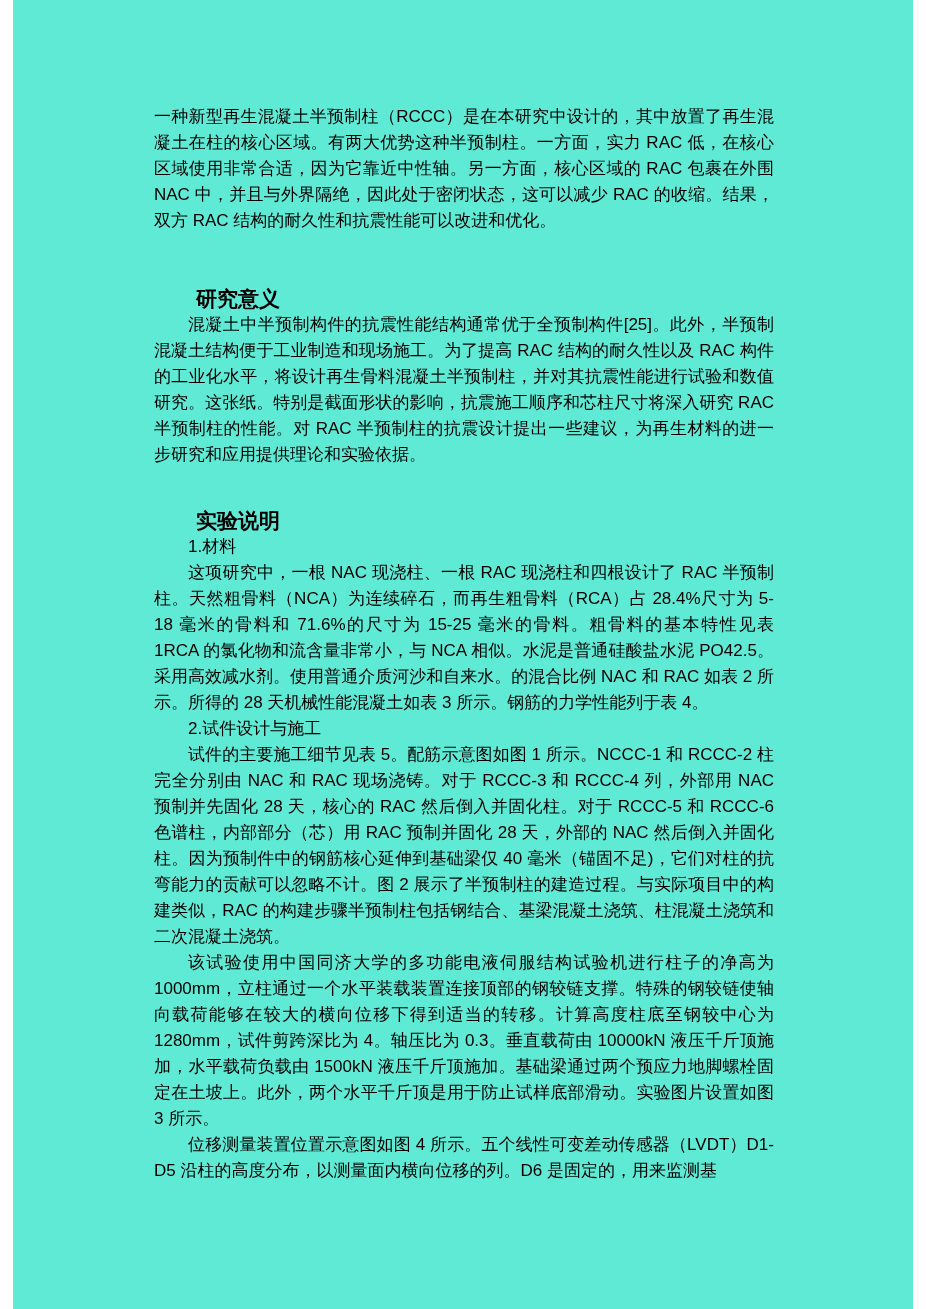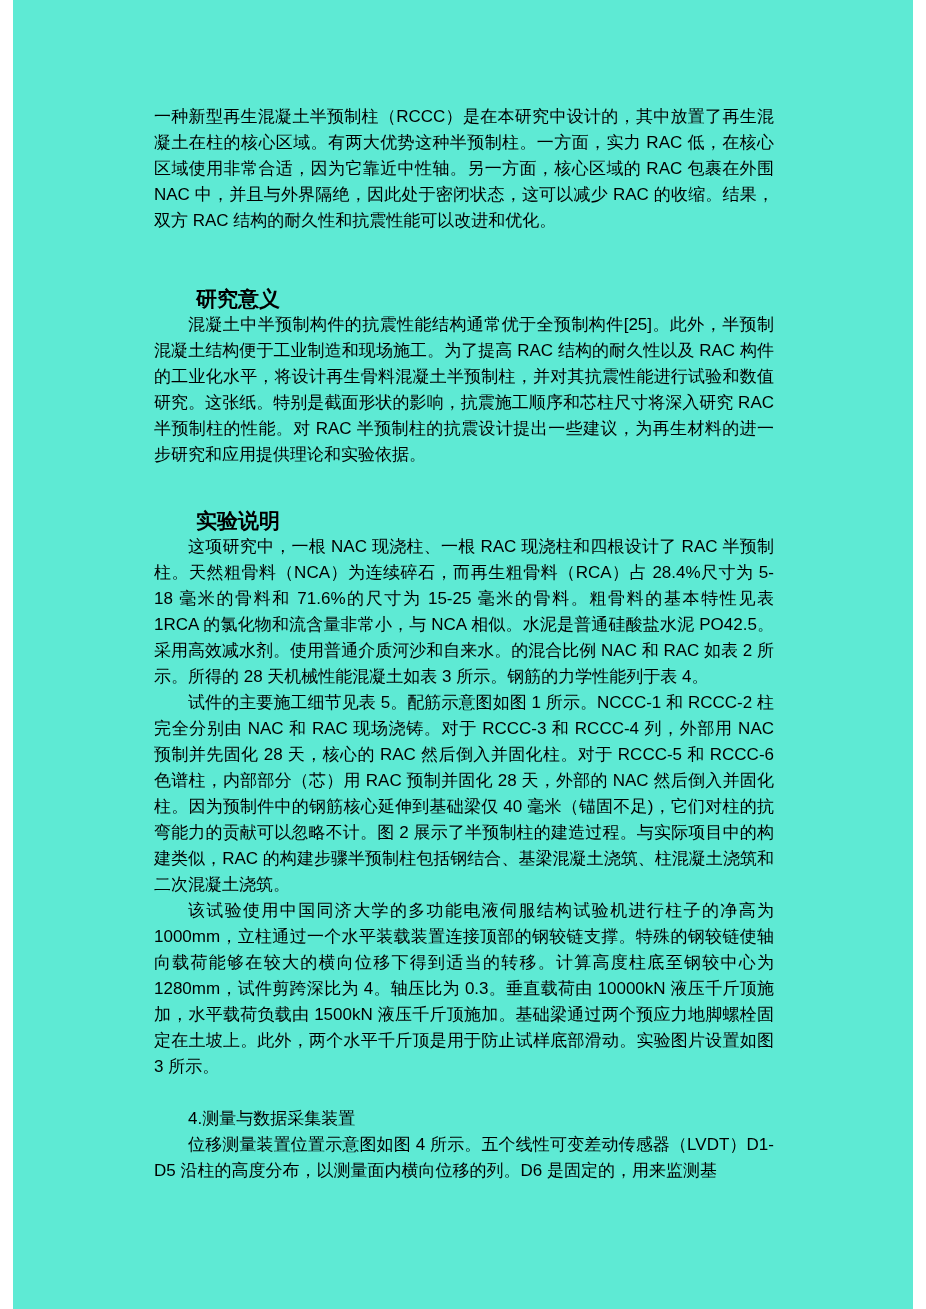--- a/index.html
+++ b/index.html
@@ -56,22 +56,23 @@
 <div class="page">
 
   <p class="para first">一种新型再生混凝土半预制柱（RCCC）是在本研究中设计的，其中放置了再生混凝土在柱的核心区域。有两大优势这种半预制柱。一方面，实力 RAC 低，在核心区域使用非常合适，因为它靠近中性轴。另一方面，核心区域的 RAC 包裹在外围 NAC 中，并且与外界隔绝，因此处于密闭状态，这可以减少 RAC 的收缩。结果，双方 RAC 结构的耐久性和抗震性能可以改进和优化。</p>
 
   <h2 class="heading h-significance">研究意义</h2>
 
   <p class="para">混凝土中半预制构件的抗震性能结构通常优于全预制构件[25]。此外，半预制混凝土结构便于工业制造和现场施工。为了提高 RAC 结构的耐久性以及 RAC 构件的工业化水平，将设计再生骨料混凝土半预制柱，并对其抗震性能进行试验和数值研究。这张纸。特别是截面形状的影响，抗震施工顺序和芯柱尺寸将深入研究 RAC 半预制柱的性能。对 RAC 半预制柱的抗震设计提出一些建议，为再生材料的进一步研究和应用提供理论和实验依据。</p>
 
   <h2 class="heading h-experiment">实验说明</h2>
 
+  <p class="subhead">1.材料</p>
   <p class="para">这项研究中，一根 NAC 现浇柱、一根 RAC 现浇柱和四根设计了 RAC 半预制柱。天然粗骨料（NCA）为连续碎石，而再生粗骨料（RCA）占 28.4%尺寸为 5-18 毫米的骨料和 71.6%的尺寸为 15-25 毫米的骨料。粗骨料的基本特性见表 1RCA 的氯化物和流含量非常小，与 NCA 相似。水泥是普通硅酸盐水泥 PO42.5。采用高效减水剂。使用普通介质河沙和自来水。的混合比例 NAC 和 RAC 如表 2 所示。所得的 28 天机械性能混凝土如表 3 所示。钢筋的力学性能列于表 4。</p>
 
+  <p class="subhead">2.试件设计与施工</p>
   <p class="para">试件的主要施工细节见表 5。配筋示意图如图 1 所示。NCCC-1 和 RCCC-2 柱完全分别由 NAC 和 RAC 现场浇铸。对于 RCCC-3 和 RCCC-4 列，外部用 NAC 预制并先固化 28 天，核心的 RAC 然后倒入并固化柱。对于 RCCC-5 和 RCCC-6 色谱柱，内部部分（芯）用 RAC 预制并固化 28 天，外部的 NAC 然后倒入并固化柱。因为预制件中的钢筋核心延伸到基础梁仅 40 毫米（锚固不足)，它们对柱的抗弯能力的贡献可以忽略不计。图 2 展示了半预制柱的建造过程。与实际项目中的构建类似，RAC 的构建步骤半预制柱包括钢结合、基梁混凝土浇筑、柱混凝土浇筑和二次混凝土浇筑。</p>
 
   <p class="para">该试验使用中国同济大学的多功能电液伺服结构试验机进行柱子的净高为 1000mm，立柱通过一个水平装载装置连接顶部的钢较链支撑。特殊的钢较链使轴向载荷能够在较大的横向位移下得到适当的转移。计算高度柱底至钢较中心为 1280mm，试件剪跨深比为 4。轴压比为 0.3。垂直载荷由 10000kN 液压千斤顶施加，水平载荷负载由 1500kN 液压千斤顶施加。基础梁通过两个预应力地脚螺栓固定在土坡上。此外，两个水平千斤顶是用于防止试样底部滑动。实验图片设置如图 3 所示。</p>
 
-  <p class="subhead gap-above">4.测量与数据采集装置</p>
   <p class="para">位移测量装置位置示意图如图 4 所示。五个线性可变差动传感器（LVDT）D1-D5 沿柱的高度分布，以测量面内横向位移的列。D6 是固定的，用来监测基</p>
 
 </div>
 
 </body></html>

